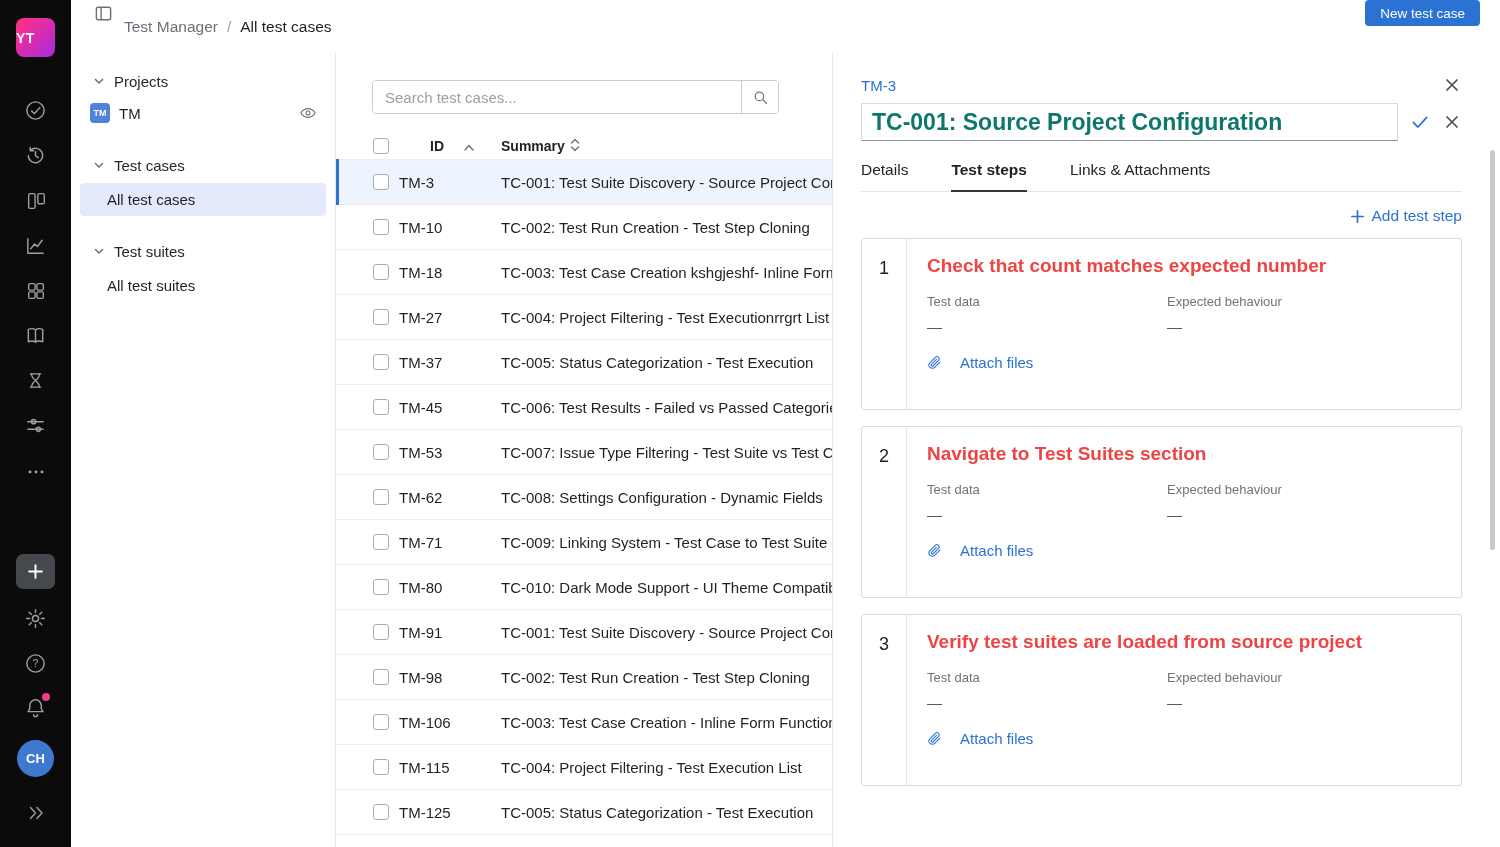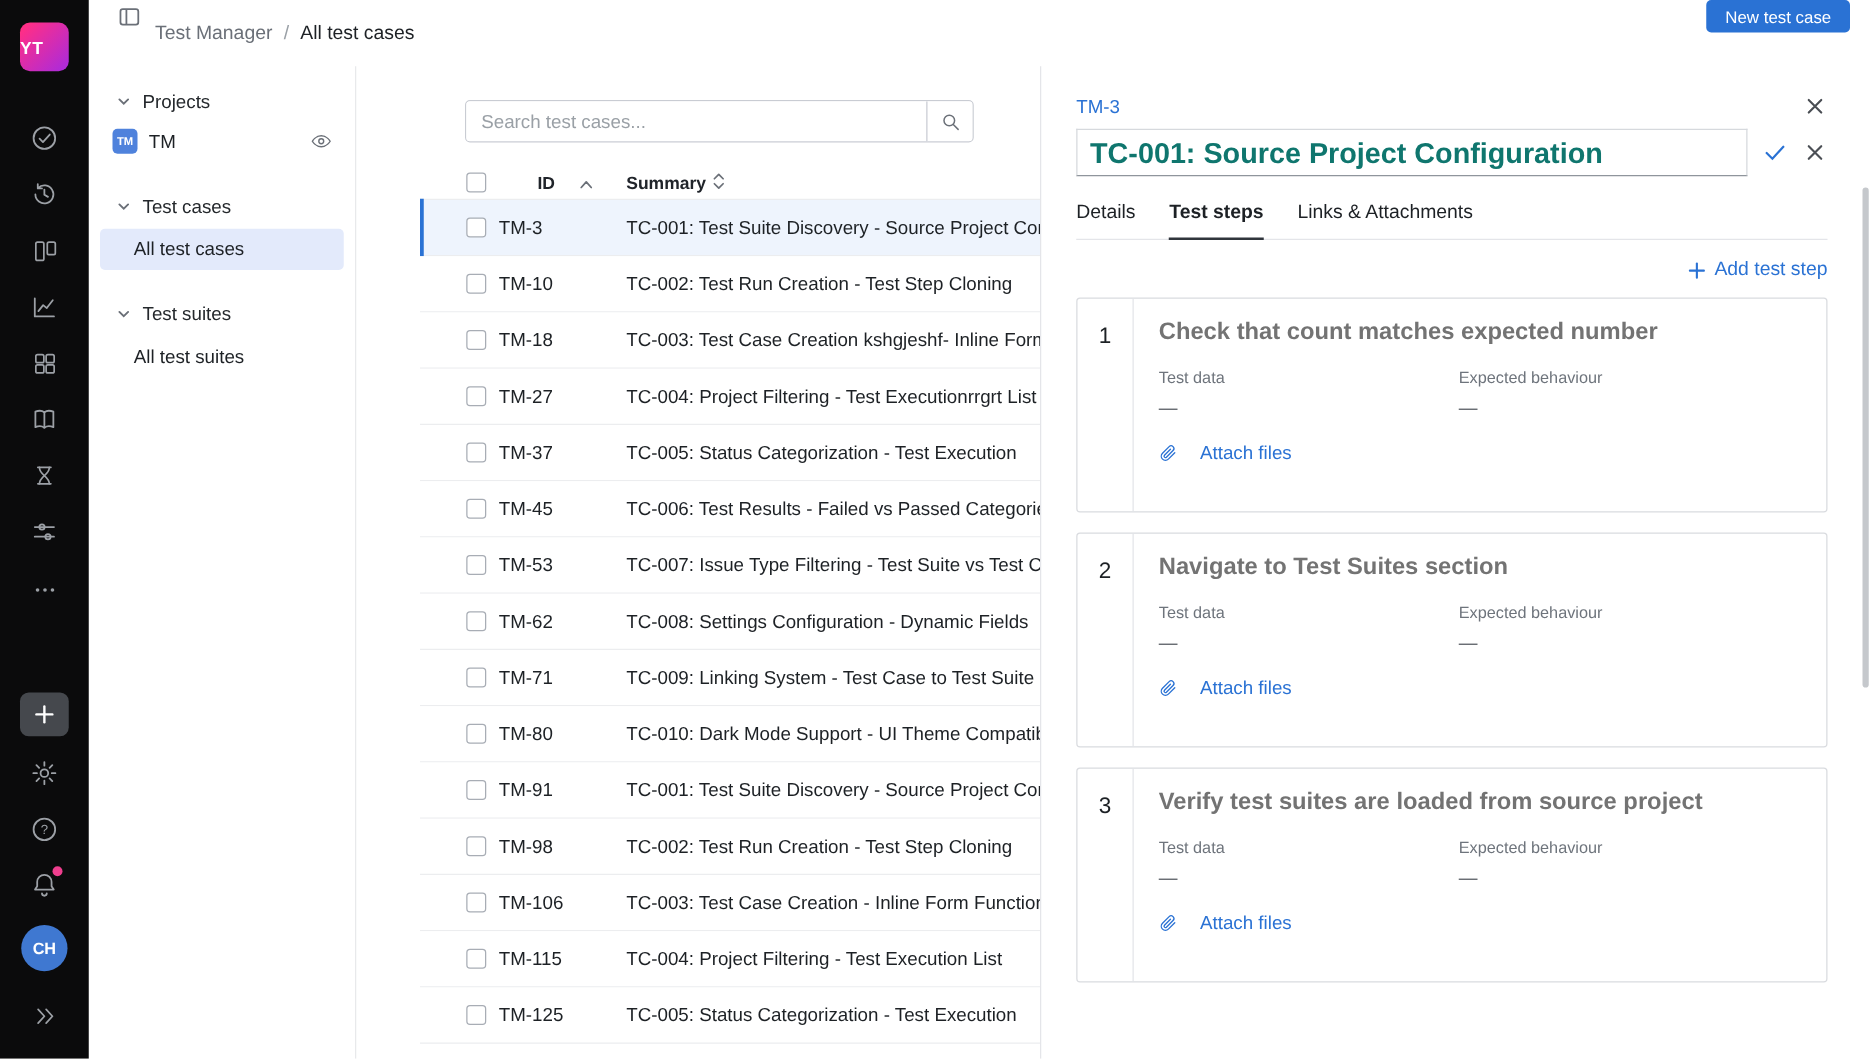--- a/index.html
+++ b/index.html
@@ -27,21 +27,21 @@
   .panel-toggle { width:26px; height:26px; display:flex; align-items:center; justify-content:center; cursor:pointer; }
   .panel-toggle svg { stroke:#6b7078; fill:none; stroke-width:1.5; }
   .breadcrumb { display:flex; align-items:center; gap:9px; margin-left:8px; font-size:15.5px; }
   .bc-app { color:#6b7078; cursor:pointer; }
   .bc-sep { color:#9aa0a6; }
   .bc-page { color:#1d2125; }
   .btn-primary { margin-left:auto; background:#2a72d4; color:#fff; border:none; border-radius:4px;
                  font-family:inherit; font-size:13.5px; padding:5px 15px; height:26px; cursor:pointer; }
 
   
-  .tree { position:absolute; left:71px; top:53px; width:214px; bottom:0; background:#fff; border-right:1px solid #e8e9eb; padding-top:13px; }
+  .tree { position:absolute; left:71px; top:53px; width:265px; bottom:0; background:#fff; border-right:1px solid #e8e9eb; padding-top:13px; }
   .tree-section { height:30px; display:flex; align-items:center; gap:9px; padding-left:22px; cursor:pointer; }
   .tree-section svg { stroke:#6b7078; fill:none; stroke-width:1.5; stroke-linecap:round; }
   .tree-section .sec-label { font-size:15px; color:#24282c; }
   .project-row { height:34px; display:flex; align-items:center; gap:9px; padding:0 18px 0 19px; cursor:pointer; }
   .proj-badge { width:20px; height:20px; border-radius:4px; background:#4f82dc; color:#fff; font-size:9px; font-weight:bold;
                 display:flex; align-items:center; justify-content:center; }
   .proj-name { font-size:15px; color:#1d2125; }
   .eye { margin-left:auto; display:flex; cursor:pointer; }
   .eye svg { stroke:#6b7078; fill:none; stroke-width:1.5; }
   .tree-item { height:33px; margin:3px 9px 0; border-radius:4px; display:flex; align-items:center;
@@ -72,31 +72,31 @@
   
   .detail { position:absolute; left:834px; top:53px; right:0; bottom:0; background:#fff; padding:0 38px 0 27px; overflow:hidden; }
   .dp-top { margin-top:22px; display:flex; align-items:center; justify-content:space-between; }
   .issue-link { color:#2a72d4; font-size:15px; cursor:pointer; }
   .icon-btn { display:flex; align-items:center; justify-content:center; cursor:pointer; background:none; border:none; padding:2px; }
   .icon-btn svg { stroke:#4b4f55; fill:none; stroke-width:1.7; stroke-linecap:round; }
   .icon-btn.accent svg { stroke:#2a72d4; stroke-width:2.1; }
   .title-row { margin-top:8px; display:flex; align-items:center; gap:10px; }
   .title-input { flex:1; height:38px; font-family:inherit; font-weight:bold; font-size:23px; color:#0f766e;
                  border:1px solid #d6d9dd; border-bottom:1px solid #8f959c; padding:0 10px; outline:none; background:#fff; }
-  .tabs { margin-top:20px; display:flex; gap:27px; border-bottom:1px solid #e4e5e9; }
+  .tabs { margin-top:20px; display:flex; gap:43px; border-bottom:1px solid #e4e5e9; }
   .tab { padding-bottom:11px; font-size:15.5px; color:#1d2125; cursor:pointer; }
   .tab.active { font-weight:bold; border-bottom:2px solid #30353c; margin-bottom:-1px; }
   .add-step-row { margin-top:15px; display:flex; justify-content:flex-end; }
   .add-step { display:inline-flex; align-items:center; gap:7px; color:#2a72d4; font-size:15.5px; cursor:pointer; }
   .add-step svg { stroke:#2a72d4; stroke-width:1.8; stroke-linecap:round; }
   .steps { margin-top:13px; display:flex; flex-direction:column; gap:16px; }
   .step-card { display:flex; border:1px solid #d9dbdf; border-radius:3px; background:#fff; min-height:172px; }
   .step-num { width:45px; flex:none; border-right:1px solid #e4e5e9; text-align:center; padding-top:19px; font-size:18px; color:#1d2125; }
   .step-body { flex:1; padding:16px 20px 14px; }
-  .step-title { font-size:19px; font-weight:bold; color:#737373; }
+  .step-title { font-size:19px; font-weight:bold; color:#ef4444; }
   .fields { display:flex; margin-top:17px; }
   .field:first-child { width:240px; }
   .flabel { font-size:13px; color:#6e747c; }
   .fval { margin-top:9px; font-size:15px; color:#565b61; }
   .attach { margin-top:19px; display:inline-flex; align-items:center; gap:18px; color:#2a72d4; font-size:15px; cursor:pointer; }
   .attach svg { stroke:#2a72d4; fill:none; stroke-width:1.7; stroke-linecap:round; stroke-linejoin:round; }
   .scrollbar { position:absolute; right:5px; top:97px; width:5px; height:400px; background:#c5c8cc; border-radius:3px; cursor:pointer; }
 </style>
 </head>
 <body>

